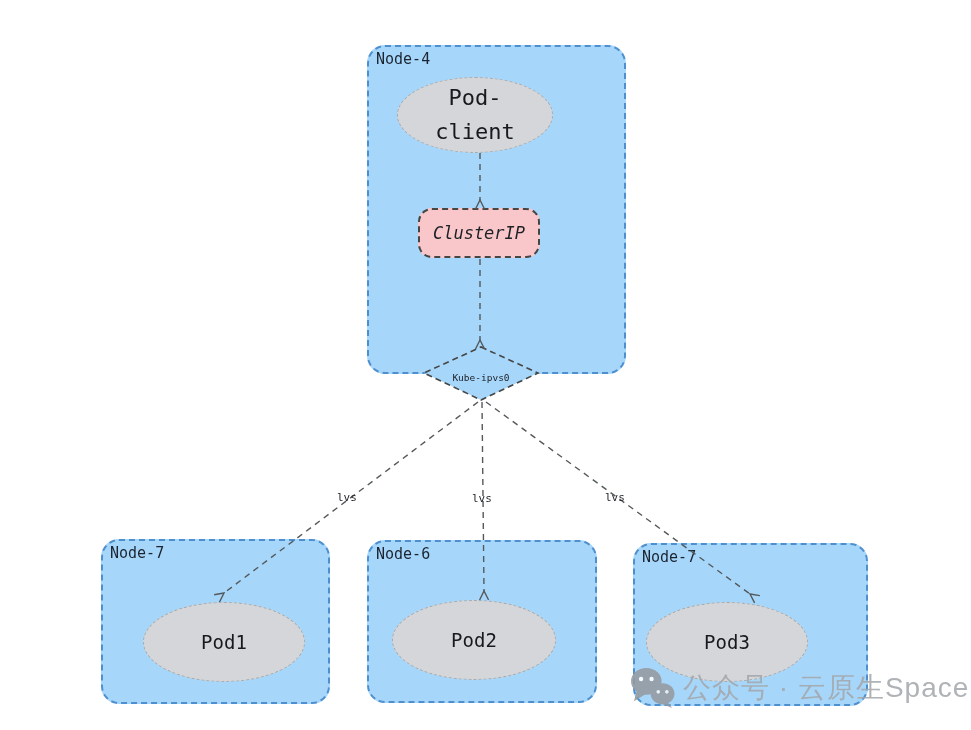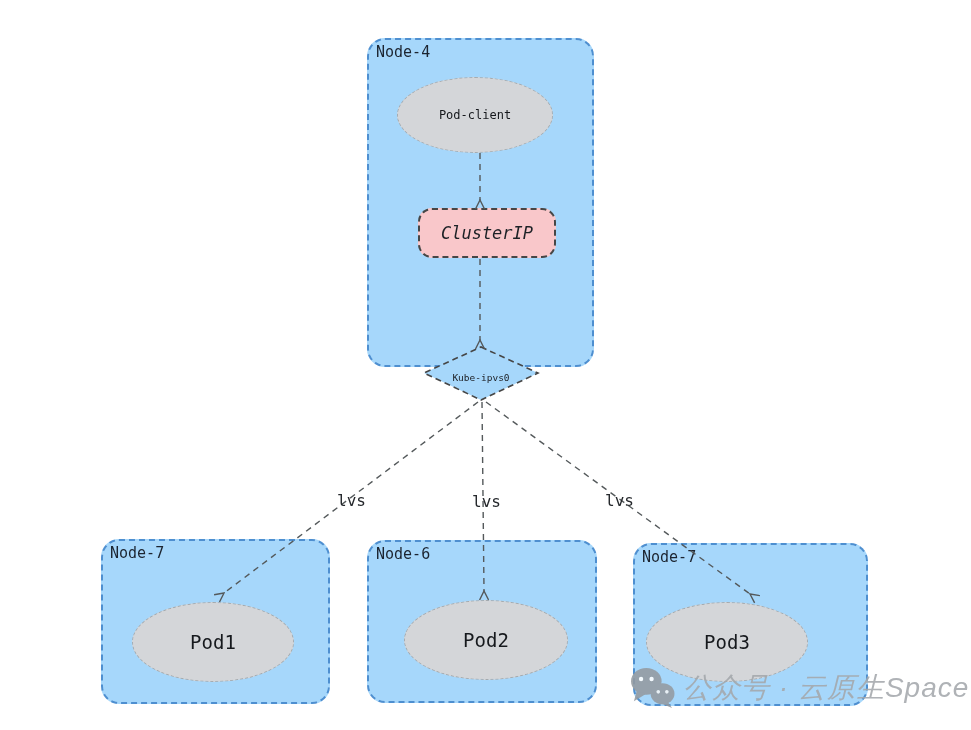--- a/index.html
+++ b/index.html
@@ -30,21 +30,21 @@
     position:absolute;
     background:var(--pod-fill,#d4d6d9);
     border:1.5px dashed var(--pod-border,#a6aaad);
     border-radius:50%;
     box-sizing:border-box;
     display:flex;align-items:center;justify-content:center;
     text-align:center;
     color:#16191d;
   }
   .pod-client-text{
-    font-size:12px;line-height:28px;
+    font-size:22px;line-height:34px;
     width:110px;
     text-align:center;
   }
   .pod-text{font-size:19px;}
   
   .service{
     position:absolute;
     background:var(--service-fill,#f9c7ca);
     border:2px dashed var(--service-border,#464646);
     border-radius:14px;
@@ -60,21 +60,21 @@
     left:481px;top:377px;
     transform:translate(-50%,-50%);
     font-size:9.5px;
     font-weight:normal;
     color:#20242a;
     white-space:nowrap;
   }
   
   .edge-label{
     position:absolute;
-    font-size:16px;
+    font-size:11px;
     color:#26292d;
     white-space:nowrap;
   }
   
   .overlay{
     position:absolute;left:0;top:0;
     pointer-events:none;
   }
   
   .watermark{
@@ -83,54 +83,53 @@
     display:flex;align-items:center;gap:7px;
     z-index:10;
     opacity:0.88;
   }
   .watermark-text{
     font-family:"Liberation Sans","DejaVu Sans",sans-serif;
     font-size:28px;
     color:#a4a8ac;
     white-space:nowrap;
     letter-spacing:1px;
-    font-style:italic;
   }
 </style>
 </head>
 <body>
 
 <div class="canvas">
 
-  <div class="node" style="left:367px;top:38px;width:227px;height:329px;">
+  <div class="node" style="left:367px;top:45px;width:259px;height:329px;">
     <div class="node-label">Node-4</div>
   </div>
 
   <div class="pod" style="left:397px;top:77px;width:156px;height:76px;">
     <div class="pod-client-text">Pod-client</div>
   </div>
 
-  <div class="service" style="left:418px;top:208px;width:138px;height:50px;">
+  <div class="service" style="left:418px;top:208px;width:122px;height:50px;">
     <span>ClusterIP</span>
   </div>
 
   <div class="node" style="left:101px;top:539px;width:229px;height:165px;">
     <div class="node-label">Node-7</div>
   </div>
   <div class="node" style="left:367px;top:540px;width:230px;height:163px;">
     <div class="node-label">Node-6</div>
   </div>
   <div class="node" style="left:633px;top:543px;width:235px;height:163px;">
     <div class="node-label">Node-7</div>
   </div>
 
-  <div class="pod" style="left:132px;top:602px;width:162px;height:80px;align-items:center;">
+  <div class="pod" style="left:143px;top:602px;width:162px;height:80px;align-items:center;">
     <div class="pod-text">Pod1</div>
   </div>
-  <div class="pod" style="left:404px;top:600px;width:164px;height:80px;align-items:center;">
+  <div class="pod" style="left:392px;top:600px;width:164px;height:80px;align-items:center;">
     <div class="pod-text">Pod2</div>
   </div>
   <div class="pod" style="left:646px;top:602px;width:162px;height:80px;">
     <div class="pod-text">Pod3</div>
   </div>
 
   <svg class="overlay" width="971" height="730" viewBox="0 0 971 730">
     <defs>
       <marker id="arrowV" markerWidth="14" markerHeight="12" refX="1" refY="5" orient="auto" markerUnits="userSpaceOnUse">
         <path d="M10,0.5 L1,5 L10,9.5" fill="none" style="stroke:var(--connector-color,#54595b);" stroke-width="1.4"></path>

